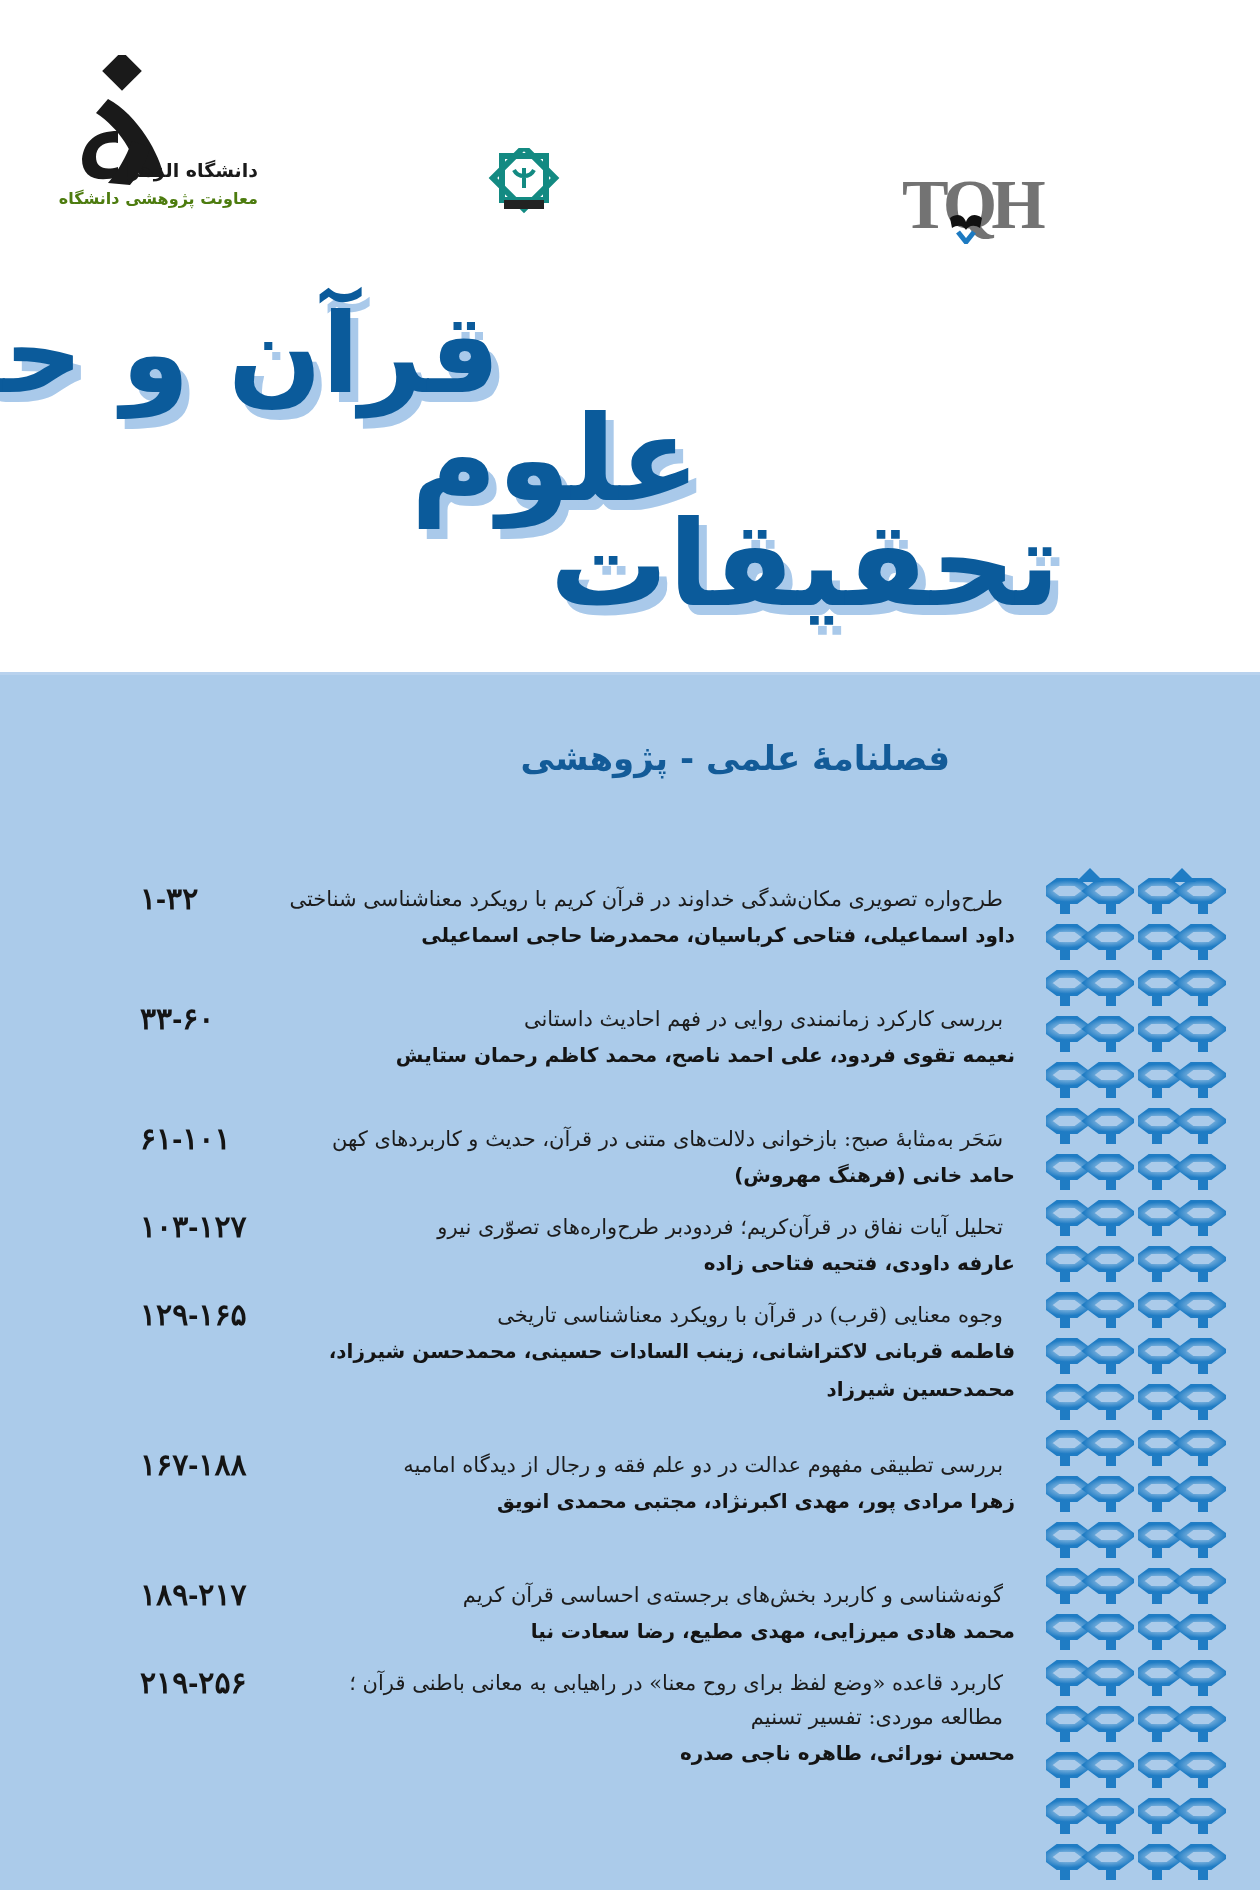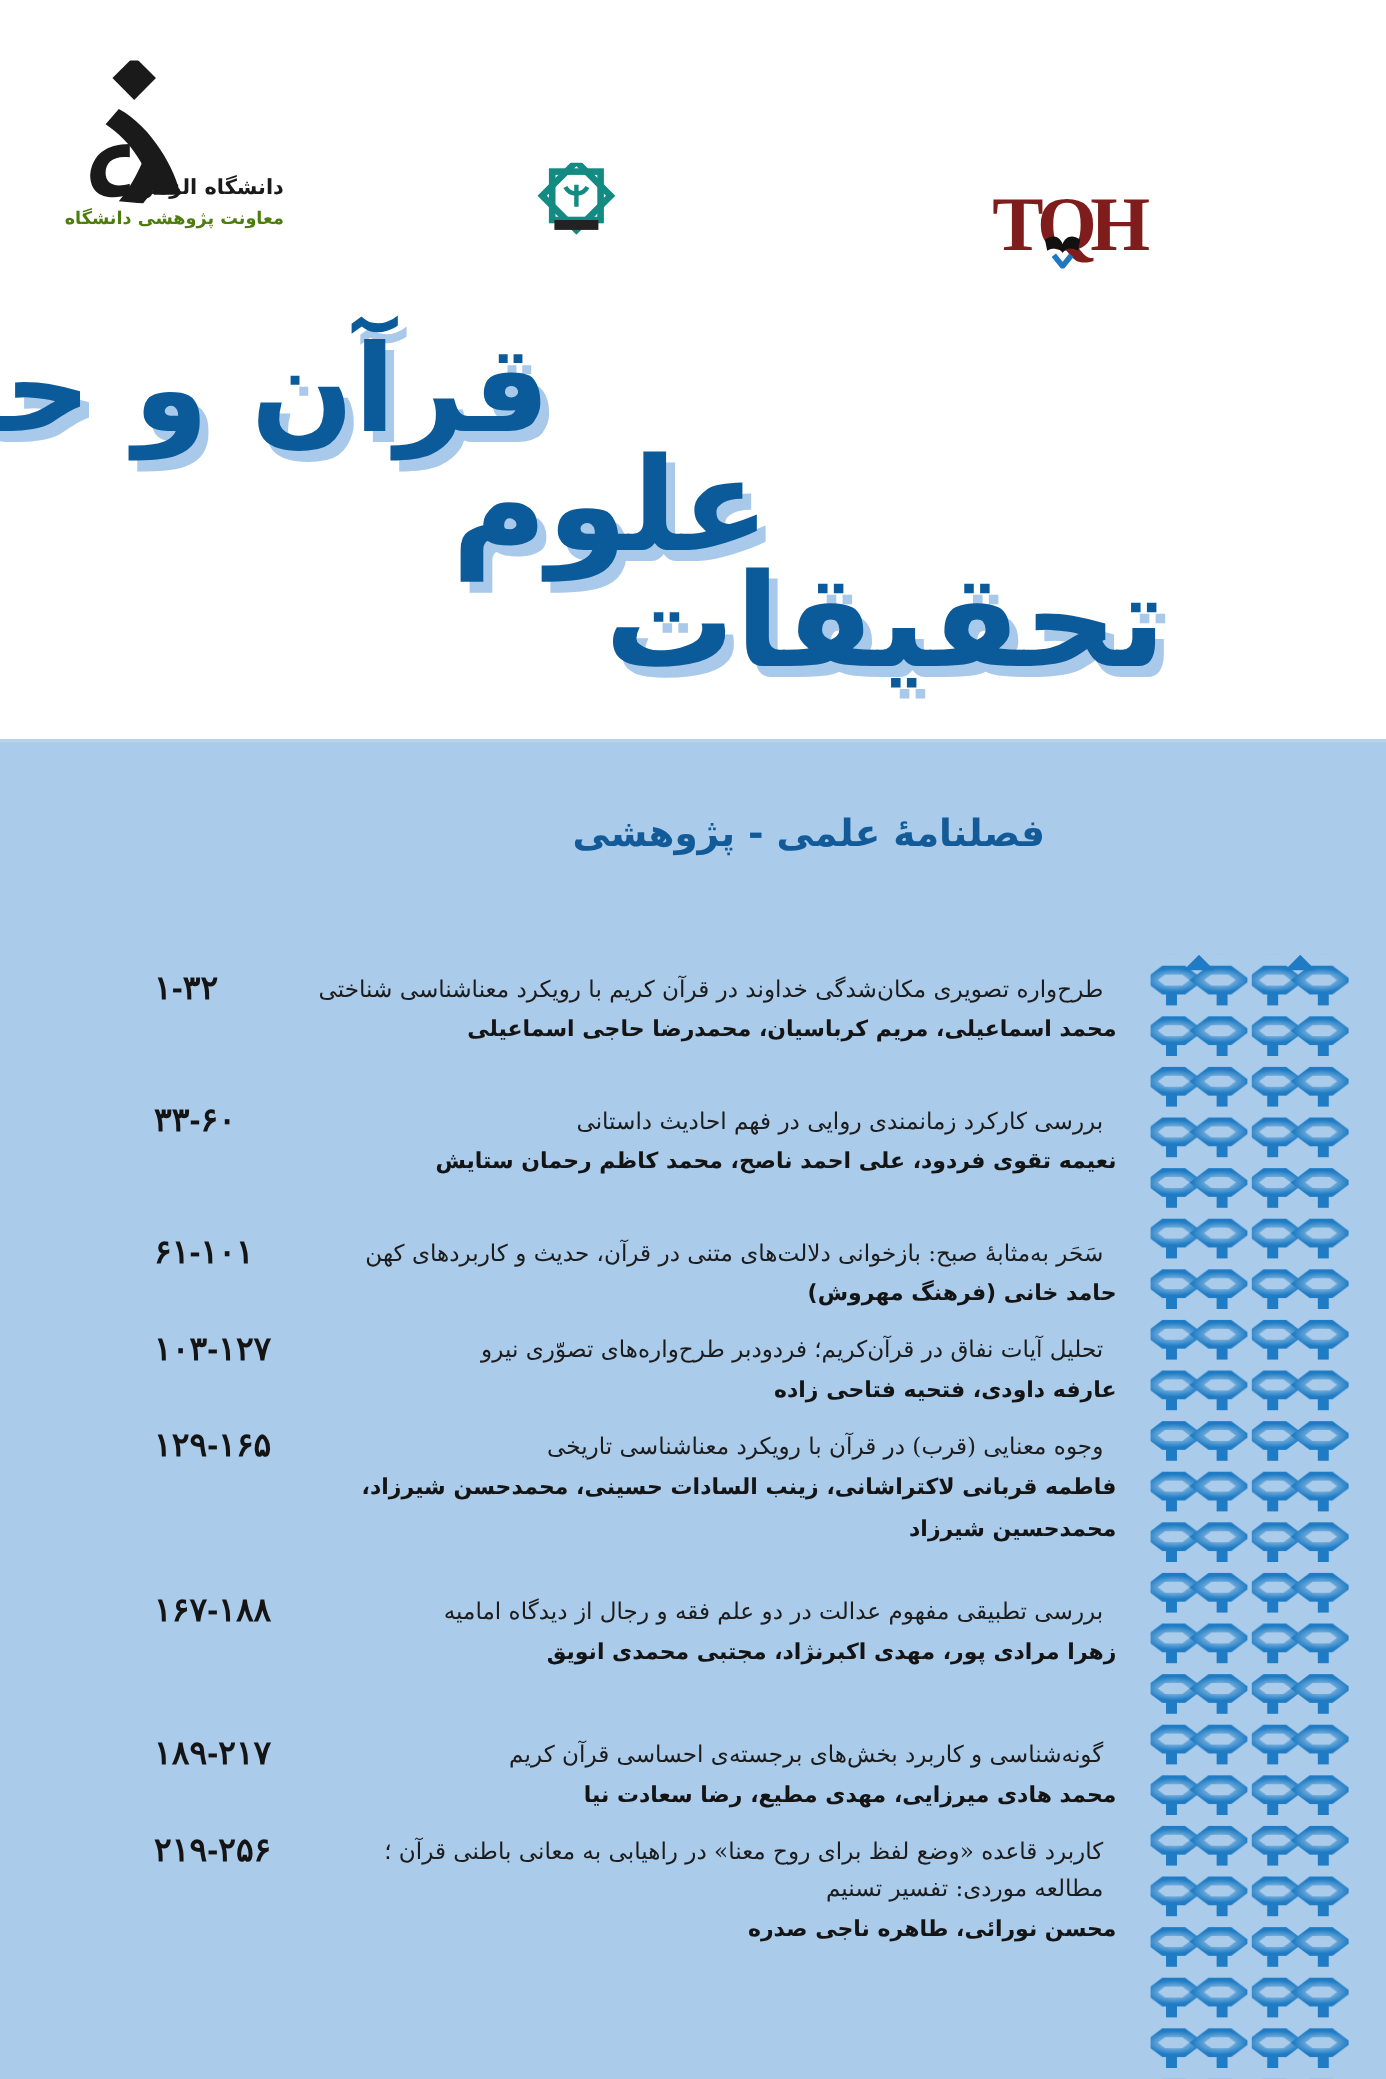--- a/index.html
+++ b/index.html
@@ -12,21 +12,21 @@
   .bottom { position:absolute; left:0; top:672px; width:1260px; height:1218px; background:#abcbea; border-top:3px solid #b8d2ee; }
 
   
   .logo-alzahra { position:absolute; left:70px; top:55px; width:200px; height:160px;text-align:center; }
   .alz-mark { position:absolute; left:8px; top:0; width:110px; height:130px; }
   .alz-name { position:absolute; right:12px; top:104px; font-size:19px; font-weight:bold; color:#1a1a1a; direction:rtl; white-space:nowrap; }
   .alz-sub { position:absolute; right:12px; top:134px; font-size:16px; font-weight:bold; color:#4d7c0f; direction:rtl; white-space:nowrap; }
 
   .logo-center { position:absolute; left:474px; top:148px; width:100px; height:70px; }
   .logo-tqh { position:absolute; left:902px; top:168px; width:140px; height:80px; }
-  .tqh-text { position:absolute; left:0; top:2px; font-family:"Liberation Serif", serif; font-size:70px; font-weight:bold; color:#7f1d1d; letter-spacing:-6px; line-height:70px; }
+  .tqh-text { position:absolute; left:0; top:2px; font-family:"Liberation Serif", serif; font-size:70px; font-weight:bold; color:#737373; letter-spacing:-6px; line-height:70px; }
 
   
   .title-wrap { position:absolute; left:60px; top:300px; width:1000px; height:380px; }
   .title-line {
     position:absolute; direction:rtl; white-space:nowrap;
     font-family:"DejaVu Sans", sans-serif; font-weight:bold; color:#0b5b9b;
     text-shadow: 8px 10px 0 #a9c9ea;
   }
   .t1 { right:0; top:195px; font-size:118px; letter-spacing:-2px; }
   .t2 { right:360px; top:90px; font-size:118px; }
@@ -116,21 +116,21 @@
   <g fill="#1f7cc4">
     <path d="M48 0 L62 14 L34 14 Z"></path>
     <path d="M140 0 L154 14 L126 14 Z"></path>
   </g>
 </svg>
 
 <div class="articles">
   <div class="article" style="height:120px">
     <div class="art-pages">۱-۳۲</div>
     <div class="art-title">طرح‌واره تصویری مکان‌شدگی خداوند در قرآن کریم با رویکرد معناشناسی شناختی</div>
-    <div class="art-authors">محمد اسماعیلی، مریم کرباسیان، محمدرضا حاجی اسماعیلی</div>
+    <div class="art-authors">داود اسماعیلی، فتاحی کرباسیان، محمدرضا حاجی اسماعیلی</div>
   </div>
   <div class="article" style="height:120px;margin-top:0">
     <div class="art-pages">۳۳-۶۰</div>
     <div class="art-title">بررسی کارکرد زمانمندی روایی در فهم احادیث داستانی</div>
     <div class="art-authors">نعیمه تقوی فردود، علی احمد ناصح، محمد کاظم رحمان ستایش</div>
   </div>
   <div class="article" style="height:88px">
     <div class="art-pages">۶۱-۱۰۱</div>
     <div class="art-title">سَحَر به‌مثابهٔ صبح: بازخوانی دلالت‌های متنی در قرآن، حدیث و کاربردهای کهن</div>
     <div class="art-authors">حامد خانی (فرهنگ مهروش)</div>

